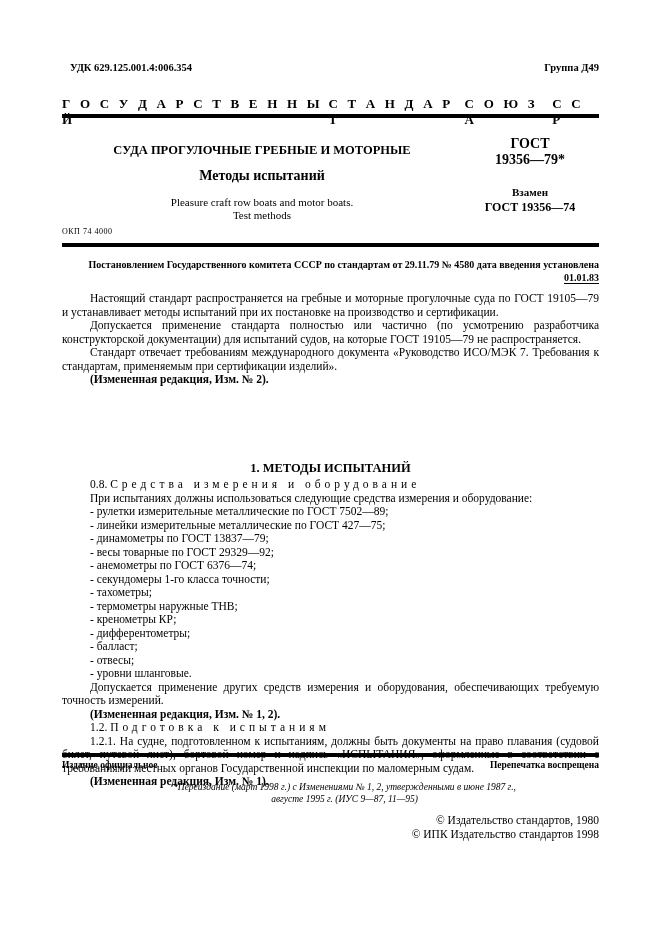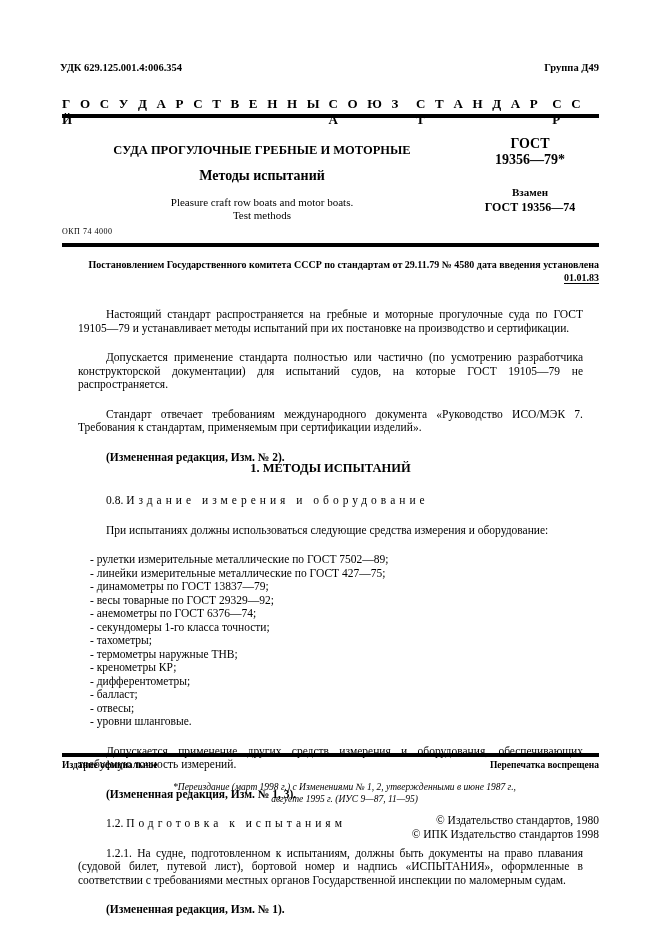--- a/index.html
+++ b/index.html
@@ -1,21 +1,21 @@
 <!DOCTYPE html>
 <html><head>
   <meta charset="utf-8">
   <style>
     html, body { margin: 0; padding: 0; background: #ffffff; }
     body {
       width: 661px; height: 936px; position: relative; overflow: hidden;
       font-family: "Liberation Serif", "DejaVu Serif", serif; color: #000;
     }
     .abs { position: absolute; }
-    .udk { left: 60px; top: 62px; font-size: 10.5px; font-weight: bold; }
+    .udk { left: 70px; top: 62px; font-size: 10.5px; font-weight: bold; }
     .group { right: 62px; top: 62px; font-size: 10.5px; font-weight: bold; }
     .state-title {
       left: 62px; width: 537px; top: 96px; font-size: 13px; font-weight: bold;
       display: flex; justify-content: space-between; letter-spacing: 0;
     }
     .state-title span { display: inline-block; }
     .rule-thick { left: 62px; width: 537px; height: 4px; background: #000; }
     .title-block { left: 62px; width: 400px; top: 143px; text-align: center; }
     .doc-title { font-size: 12.5px; font-weight: bold; }
     .doc-subtitle { font-size: 14px; font-weight: bold; margin-top: 10px; }
@@ -23,40 +23,40 @@
     .gost-block { left: 460px; width: 140px; top: 136px; text-align: center; font-weight: bold; }
     .gost-label { font-size: 14px; line-height: 16px; }
     .gost-num { font-size: 14px; line-height: 16px; }
     .replaces { font-size: 11px; margin-top: 17px; line-height: 14px; }
     .replaces-num { font-size: 12px; line-height: 16px; }
     .okp { left: 62px; top: 227px; font-size: 8px; letter-spacing: 0.5px; }
     .decree { left: 62px; width: 537px; top: 258px; font-size: 10px; font-weight: bold; text-align: right; line-height: 13px; }
     .decree-date { border-bottom: 1.5px solid #000; }
     .body-text { left: 62px; width: 537px; font-size: 11.5px; line-height: 13.5px; text-align: justify; }
     .indent { text-indent: 28px; }
-    .p { margin: 16px; }
+    .p { margin: 0; }
     .note { font-weight: bold; padding-left: 28px; }
     .section-heading { left: 62px; width: 537px; top: 455px; text-align: center; font-size: 12.5px; font-weight: bold; margin-top: 6px; }
     .spaced { letter-spacing: 4px; }
     .list-item { margin: 0; }
     .footer-left { left: 62px; top: 760px; font-size: 9.5px; font-weight: bold; }
     .footer-right { right: 62px; top: 760px; font-size: 9.5px; font-weight: bold; }
     .reissue { left: 76px; width: 537px; top: 781px; text-align: center; font-size: 9.5px; font-style: italic; line-height: 12px; }
     .copyright { right: 62px; top: 813px; text-align: right; font-size: 11.5px; line-height: 14px; }
   </style>
 </head>
 <body>
 
 <div class="abs udk">УДК 629.125.001.4:006.354</div>
 <div class="abs group">Группа Д49</div>
 
 <div class="abs state-title">
   <span class="spaced-word" style="letter-spacing: 3.2px;">Г О С У Д А Р С Т В Е Н Н Ы Й</span>
+  <span class="spaced-word" style="letter-spacing: 3.2px;">С Т А Н Д А Р Т</span>
   <span class="spaced-word" style="letter-spacing: 3.2px;">С О Ю З А</span>
-  <span class="spaced-word" style="letter-spacing: 3.2px;">С Т А Н Д А Р Т</span>
   <span class="spaced-word" style="letter-spacing: 3.2px;">С С Р</span>
 </div>
 <div class="abs rule-thick" style="top:114px;"></div>
 
 <div class="abs title-block">
   <div class="doc-title">СУДА ПРОГУЛОЧНЫЕ ГРЕБНЫЕ И МОТОРНЫЕ</div>
   <div class="doc-subtitle">Методы испытаний</div>
   <div class="doc-en">
     <div>Pleasure craft row boats and motor boats.</div>
     <div>Test methods</div>
@@ -83,40 +83,40 @@
   <p class="p indent">Допускается применение стандарта полностью или частично (по усмотрению разработчика конструкторской документации) для испытаний судов, на которые ГОСТ 19105—79 не распространяется.</p>
   <p class="p indent">Стандарт отвечает требованиям международного документа «Руководство ИСО/МЭК 7. Требования к стандартам, применяемым при сертификации изделий».</p>
   <p class="p note">(Измененная редакция, Изм. № 2).</p>
 </div>
 
 <div class="abs section-heading">1. МЕТОДЫ ИСПЫТАНИЙ</div>
 
 <div class="abs body-text" style="top:478px; text-align:left;">
   <p class="p" style="padding-left:28px;">
     <span>0.8.</span>
-    <span class="spaced">Издание измерения и оборудование</span>
+    <span class="spaced">Средства измерения и оборудование</span>
   </p>
   <p class="p" style="padding-left:28px;">При испытаниях должны использоваться следующие средства измерения и оборудование:</p>
   <div id="equipment-list" style="padding-left:28px;">
       <div class="list-item">- рулетки измерительные металлические по ГОСТ 7502—89;</div>
       <div class="list-item">- линейки измерительные металлические по ГОСТ 427—75;</div>
       <div class="list-item">- динамометры по ГОСТ 13837—79;</div>
       <div class="list-item">- весы товарные по ГОСТ 29329—92;</div>
       <div class="list-item">- анемометры по ГОСТ 6376—74;</div>
       <div class="list-item">- секундомеры 1-го класса точности;</div>
       <div class="list-item">- тахометры;</div>
       <div class="list-item">- термометры наружные ТНВ;</div>
       <div class="list-item">- кренометры КР;</div>
       <div class="list-item">- дифферентометры;</div>
       <div class="list-item">- балласт;</div>
       <div class="list-item">- отвесы;</div>
       <div class="list-item">- уровни шланговые.</div>
     </div>
   <p class="p indent" style="text-align:justify;">Допускается применение других средств измерения и оборудования, обеспечивающих требуемую точность измерений.</p>
-  <p class="p note">(Измененная редакция, Изм. № 1, 3).</p>
+  <p class="p note">(Измененная редакция, Изм. № 1, 2).</p>
   <p class="p" style="padding-left:28px;">
     <span>1.2.</span>
     <span class="spaced">Подготовка к испытаниям</span>
   </p>
   <p class="p indent" style="text-align:justify;">1.2.1. На судне, подготовленном к испытаниям, должны быть документы на право плавания (судовой билет, путевой лист), бортовой номер и надпись «ИСПЫТАНИЯ», оформленные в соответствии с требованиями местных органов Государственной инспекции по маломерным судам.</p>
   <p class="p note">(Измененная редакция, Изм. № 1).</p>
 </div>
 
 <div class="abs rule-thick" style="top:753px;"></div>
 <div class="abs footer-left">Издание официальное</div>

